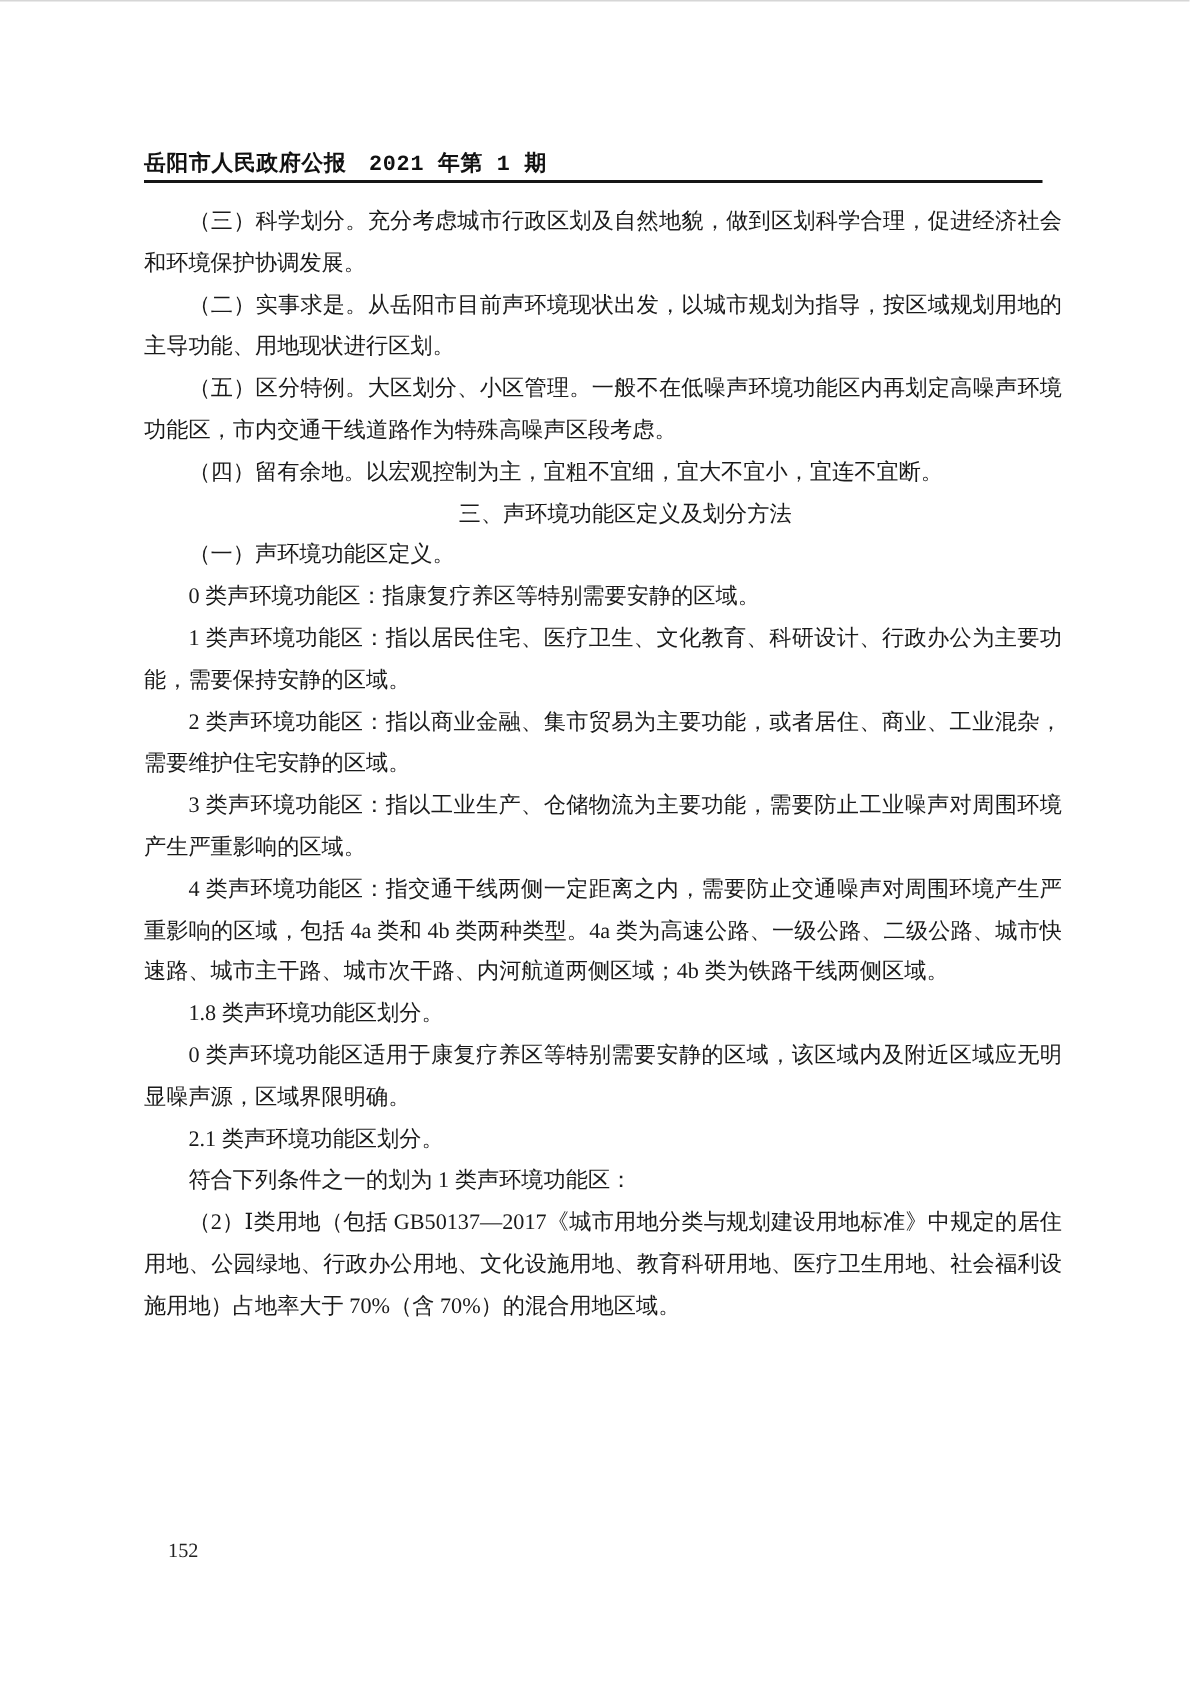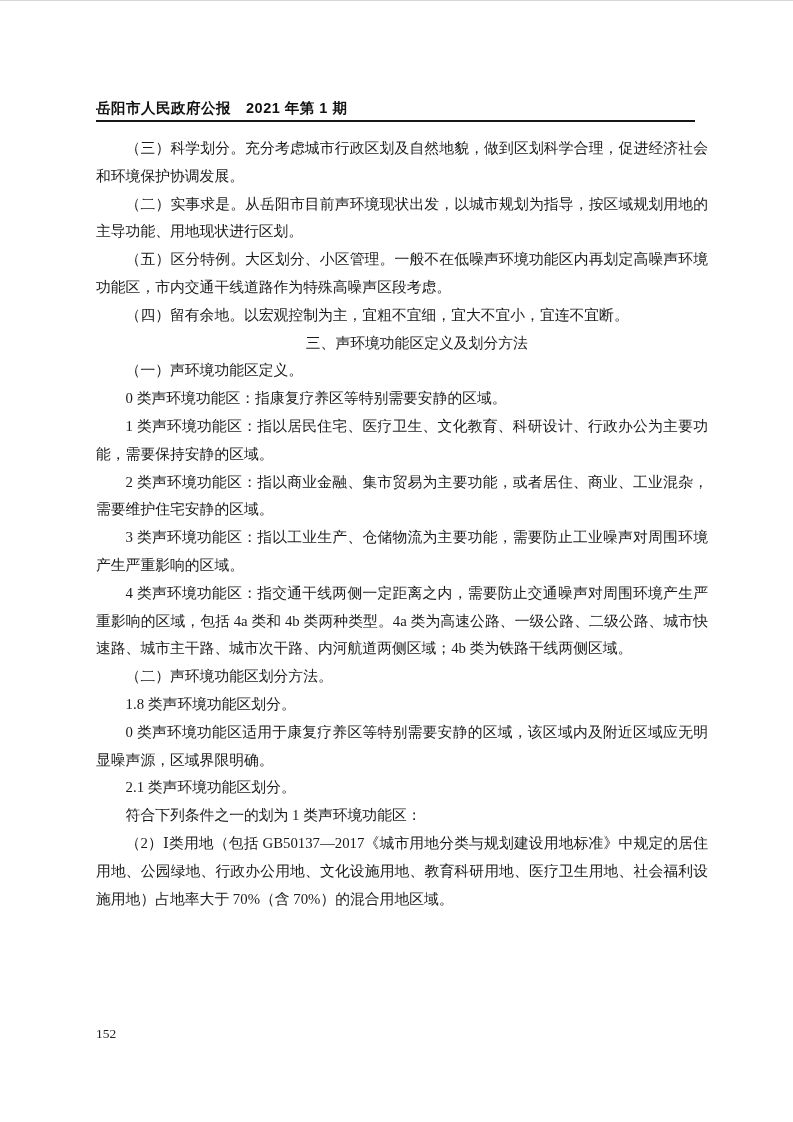--- a/index.html
+++ b/index.html
@@ -20,21 +20,21 @@
     top: 0; left: 0;
     width: 793px;
     height: 1px;
     background: #d6d6d6;
   }
   .running-header {
     position: absolute;
     top: 99px;
     left: 96px;
     width: 612px;
-    font-family: Liberation Sans, sans-serif;
+    font-family: Liberation Mono, monospace;
     font-weight: bold;
     font-size: 14.5px;
     letter-spacing: 0.5px;
     color: #111111;
     white-space: nowrap;
   }
   .running-header .issue {
     margin-left: 15px;
   }
   .header-rule {
@@ -62,21 +62,21 @@
     color: #1a1a1a;
   }
   .doc-body p.heading {
     font-family: "Liberation Sans", "DejaVu Sans", sans-serif;
     font-weight: normal;
     text-align: center;
   }
   .page-number {
     position: absolute;
     top: 1026px;
-    left: 96px;
+    left: 112px;
     font-size: 13.5px;
     font-family: "Liberation Serif", "DejaVu Serif", serif;
     color: #222222;
   }
 </style>
 </head>
 <body>
 
 <div class="scan-top-edge"></div>
 
@@ -91,21 +91,20 @@
   <p>（二）实事求是。从岳阳市目前声环境现状出发，以城市规划为指导，按区域规划用地的主导功能、用地现状进行区划。</p>
   <p>（五）区分特例。大区划分、小区管理。一般不在低噪声环境功能区内再划定高噪声环境功能区，市内交通干线道路作为特殊高噪声区段考虑。</p>
   <p>（四）留有余地。以宏观控制为主，宜粗不宜细，宜大不宜小，宜连不宜断。</p>
   <p class="heading">三、声环境功能区定义及划分方法</p>
   <p>（一）声环境功能区定义。</p>
   <p>0 类声环境功能区：指康复疗养区等特别需要安静的区域。</p>
   <p>1 类声环境功能区：指以居民住宅、医疗卫生、文化教育、科研设计、行政办公为主要功能，需要保持安静的区域。</p>
   <p>2 类声环境功能区：指以商业金融、集市贸易为主要功能，或者居住、商业、工业混杂，需要维护住宅安静的区域。</p>
   <p>3 类声环境功能区：指以工业生产、仓储物流为主要功能，需要防止工业噪声对周围环境产生严重影响的区域。</p>
   <p>4 类声环境功能区：指交通干线两侧一定距离之内，需要防止交通噪声对周围环境产生严重影响的区域，包括 4a 类和 4b 类两种类型。4a 类为高速公路、一级公路、二级公路、城市快速路、城市主干路、城市次干路、内河航道两侧区域；4b 类为铁路干线两侧区域。</p>
-  <p>（二）声环境功能区划分方法。</p>
   <p>1.8 类声环境功能区划分。</p>
   <p>0 类声环境功能区适用于康复疗养区等特别需要安静的区域，该区域内及附近区域应无明显噪声源，区域界限明确。</p>
   <p>2.1 类声环境功能区划分。</p>
   <p>符合下列条件之一的划为 1 类声环境功能区：</p>
   <p>（2）Ⅰ类用地（包括 GB50137—2017《城市用地分类与规划建设用地标准》中规定的居住用地、公园绿地、行政办公用地、文化设施用地、教育科研用地、医疗卫生用地、社会福利设施用地）占地率大于 70%（含 70%）的混合用地区域。</p>
 </div>
 
 <div class="page-number">152</div>
 
 </body></html>

